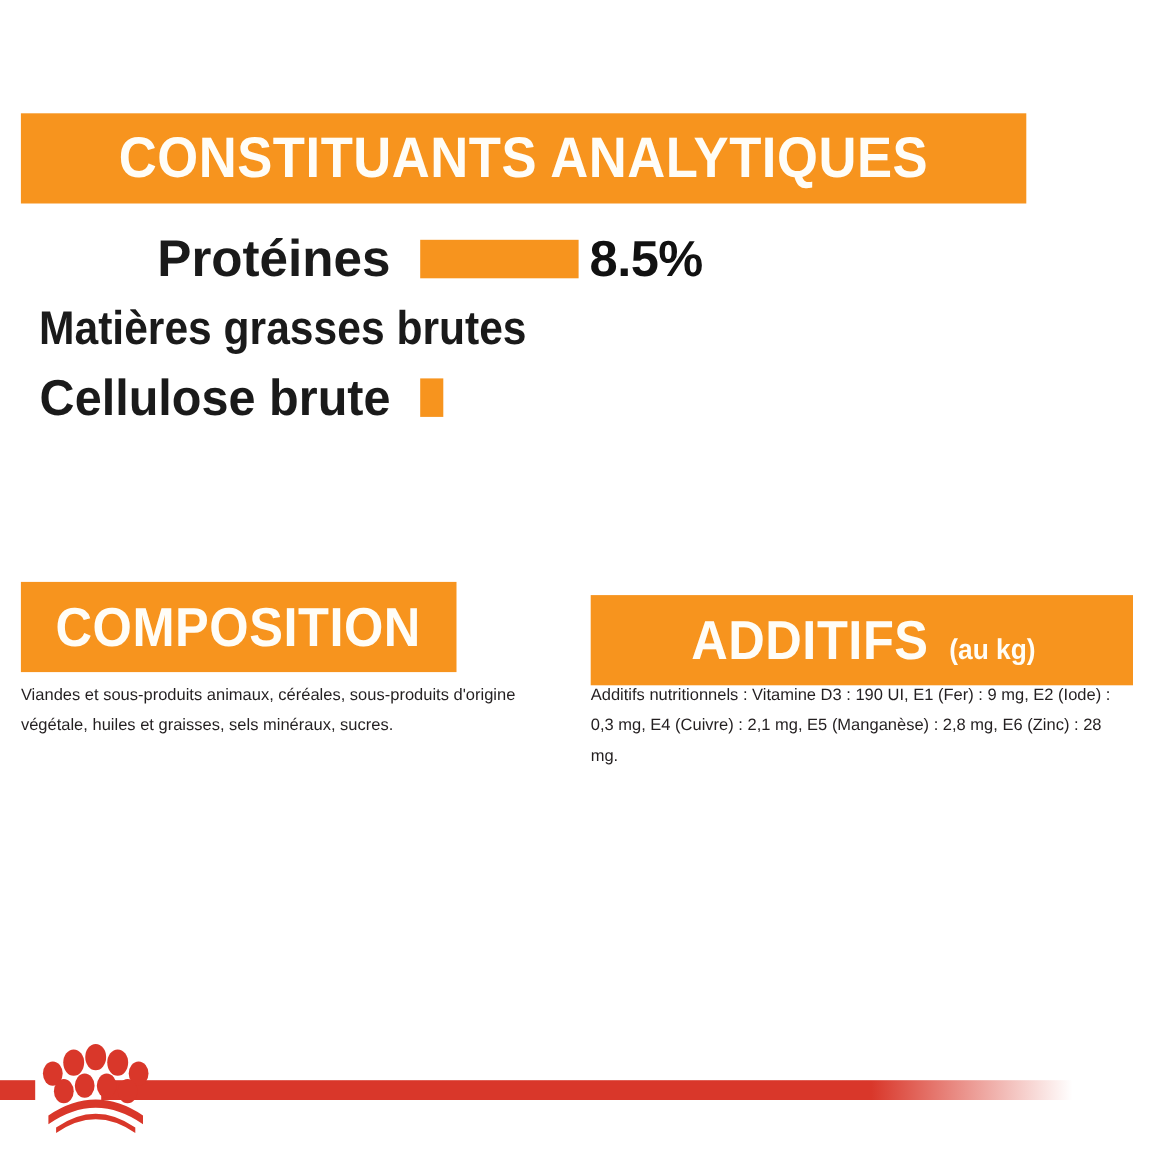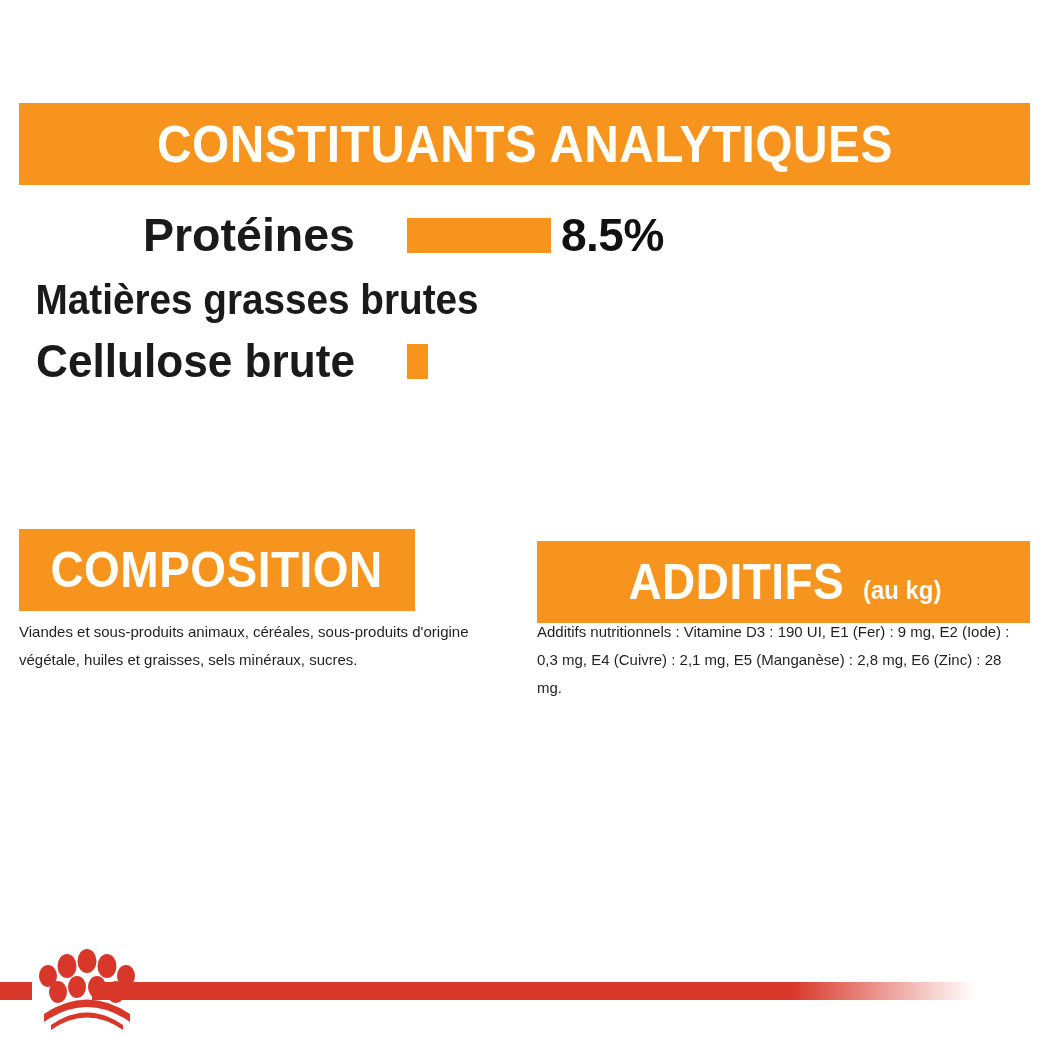--- a/index.html
+++ b/index.html
@@ -34,21 +34,21 @@
     font-weight: bold;
     letter-spacing: 0.5px;
     white-space: nowrap;
     transform: scaleX(0.92);
     transform-origin: center;
   }
 
   #banner-analytical {
     left: 19px;
     top: 103px;
-    width: 1011px;
+    width: 914px;
     height: 82px;
   }
   #banner-analytical .banner-title {
     font-size: 52px;
     line-height: 52px;
   }
 
   #banner-composition {
     left: 19px;
     top: 529px;
@@ -122,21 +122,21 @@
   .nutrient-row.row-protein   .nutrient-label { font-size: 47px; transform: scaleX(0.99); }
   .nutrient-row.row-fat       .nutrient-label { font-size: 43px; transform: scaleX(0.90); }
   .nutrient-row.row-fibre     .nutrient-label { font-size: 46px; transform: scaleX(0.96); }
 
   .nutrient-bar-area {
     position: relative;
     flex: 1 1 auto;
     height: 58px;
     display: flex;
     align-items: center;
-    margin-left: 52px;
+    margin-left: 27px;
   }
   .nutrient-bar {
     background: #F7941E;
     height: 35px;
     flex: 0 0 auto;
   }
   .nutrient-value {
     color: #111111;
     font-family: "Liberation Sans", "DejaVu Sans", sans-serif;
     font-weight: bold;

